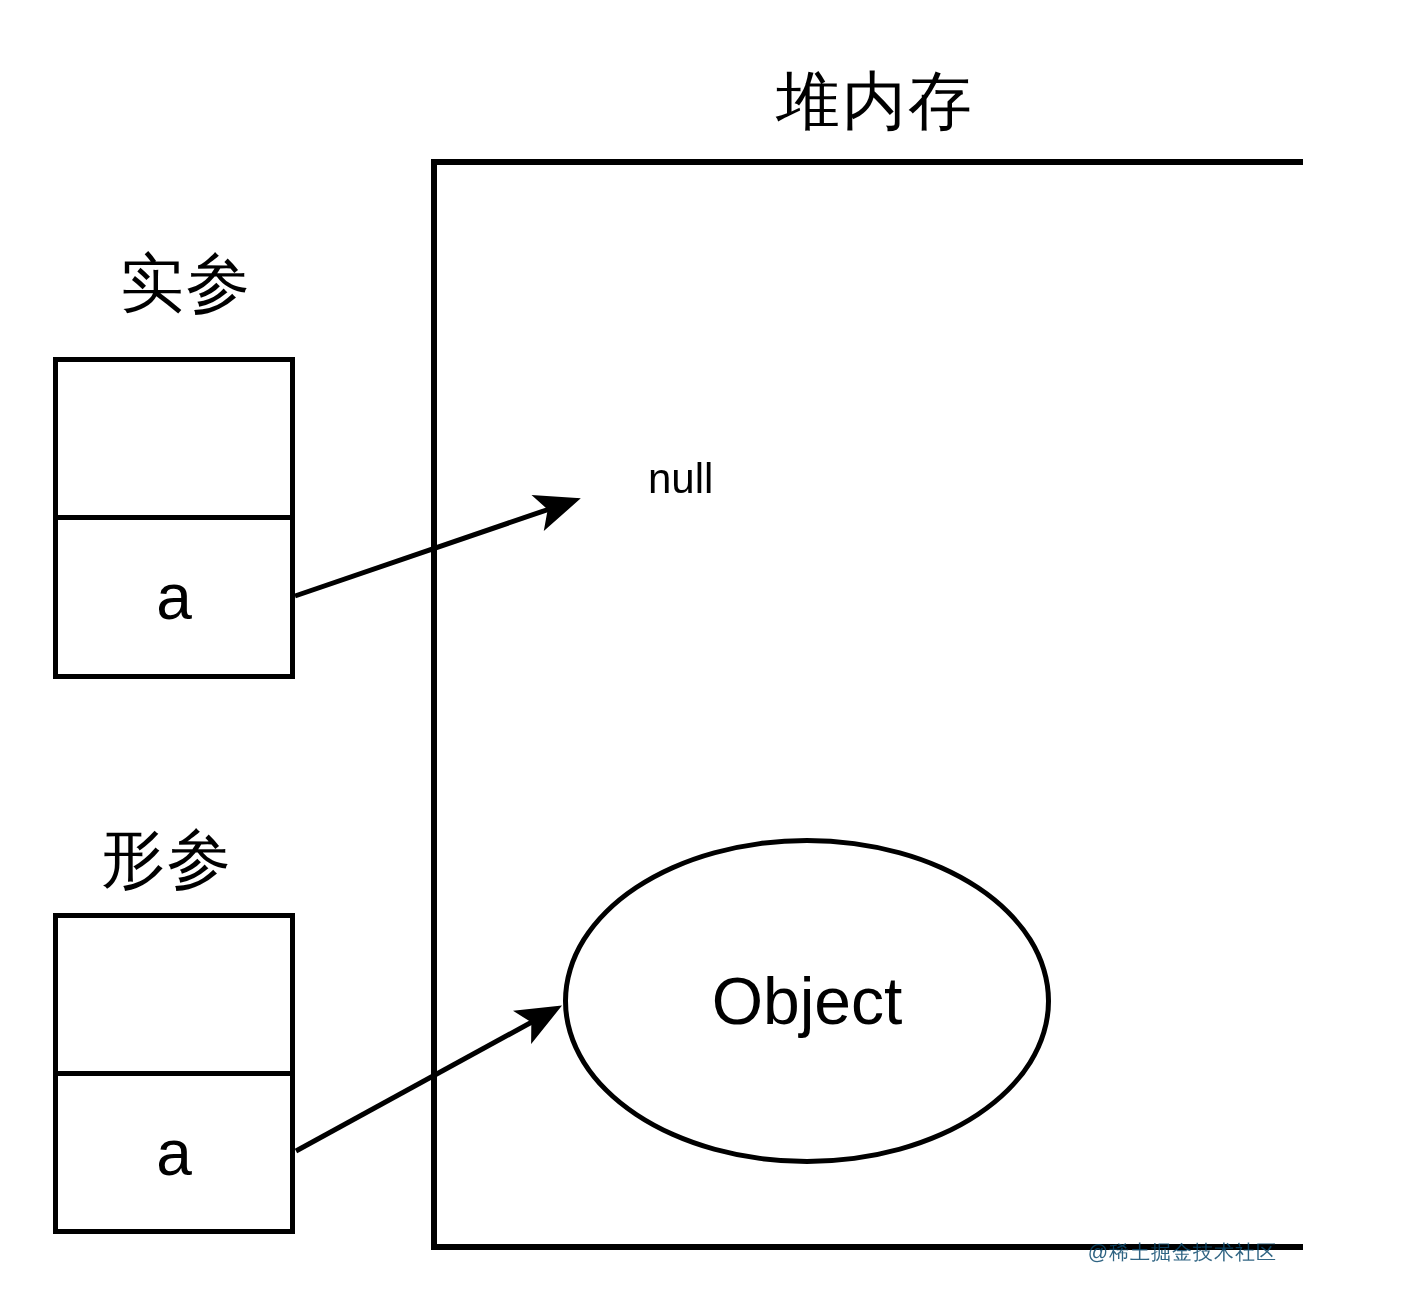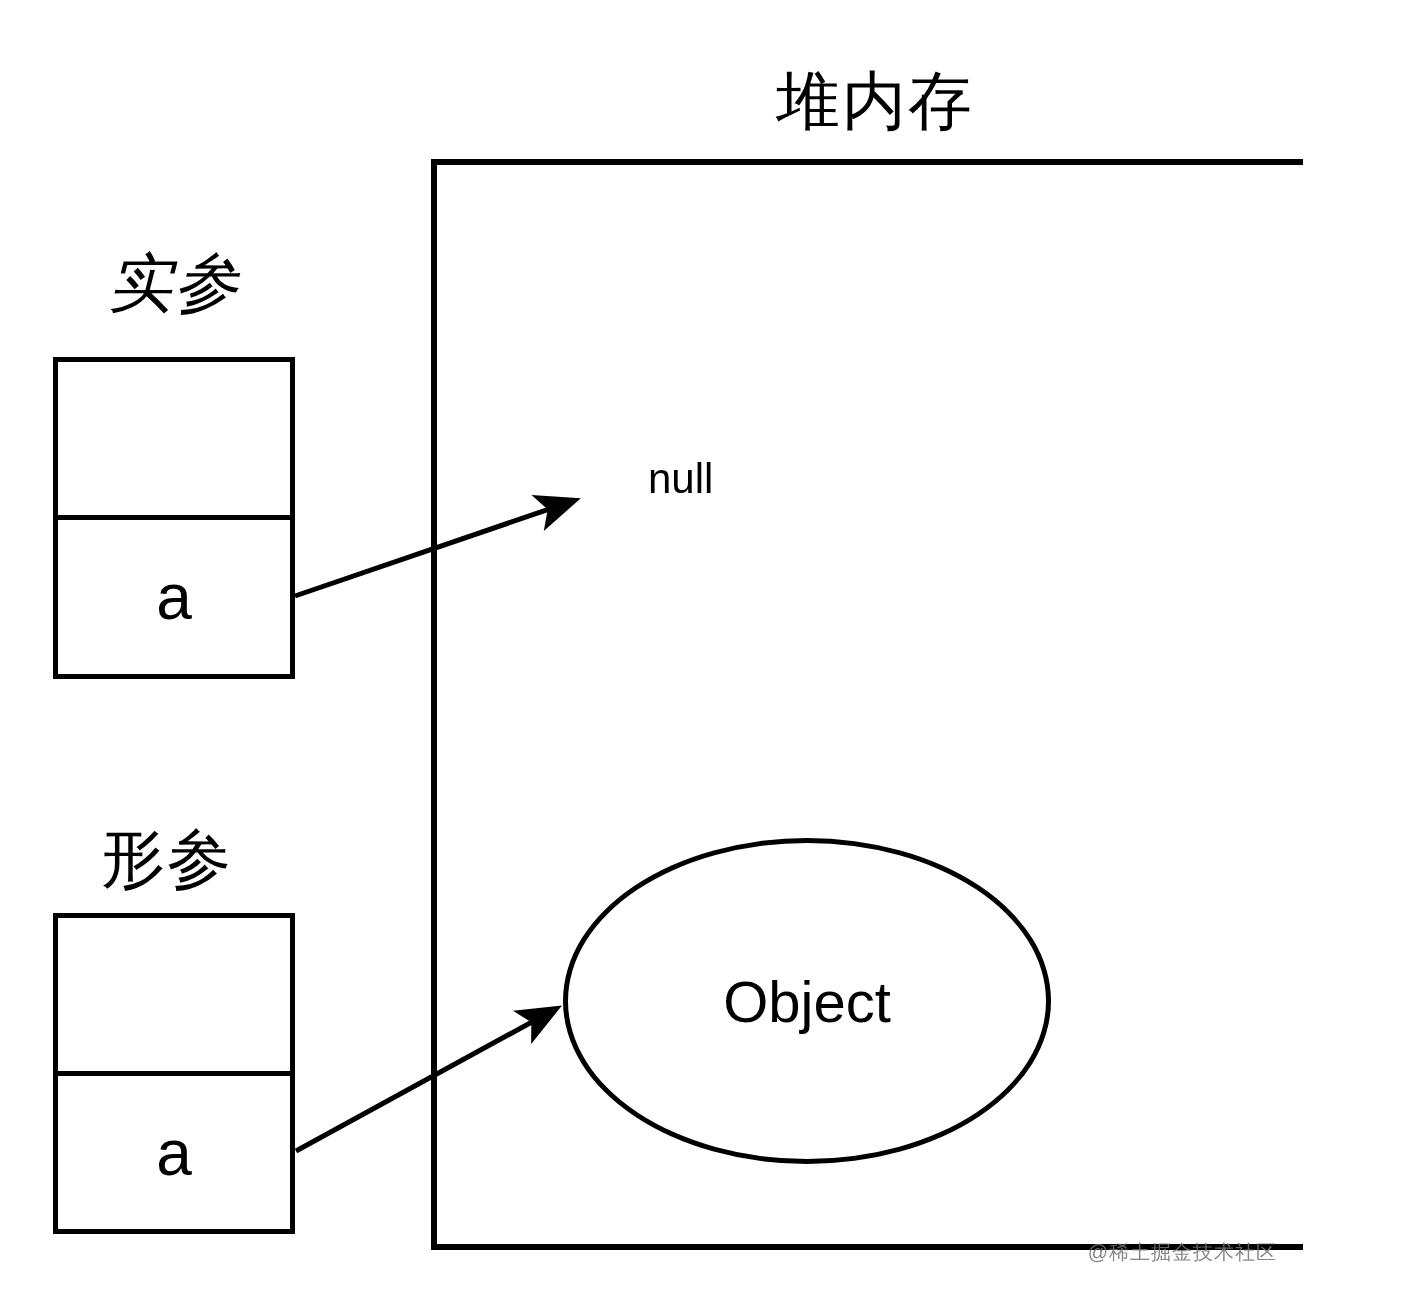--- a/index.html
+++ b/index.html
@@ -37,21 +37,21 @@
     box-sizing: border-box;
     background: transparent;
   }
   .param-label {
     position: absolute;
     font-size: 64px;
     font-weight: 500;
     letter-spacing: 2px;
     white-space: nowrap;
   }
-  .param-label.actual { left: 108px; top: 240px; font-style: italic; }
+  .param-label.actual { left: 120px; top: 240px; }
   .param-label.formal { left: 94px;  top: 816px; margin-left: 7px; }
   .param-box {
     position: absolute;
     width: 242px;
     border: 5px solid #000000;
     box-sizing: border-box;
     display: flex;
     flex-direction: column;
     background: #ffffff;
   }
@@ -83,37 +83,37 @@
     height: 326px;
     border: 5px solid #000000;
     border-radius: 50%;
     box-sizing: border-box;
     display: flex;
     align-items: center;
     justify-content: center;
     background: #ffffff;
   }
   .object-ellipse .object-text {
-    font-size: 58px;
+    font-size: 66px;
     white-space: nowrap;
   }
   .arrows-layer {
     position: absolute;
     left: 0;
     top: 0;
     width: 1412px;
     height: 1292px;
     pointer-events: none;
   }
   .watermark {
     position: absolute;
     right: 26px;
     bottom: 26px;
     font-size: 20px;
-    color: #737373;
+    color: #0c4a6e;
     opacity: 0.85;
     white-space: nowrap;
     letter-spacing: 1px;
   }
 </style>
 </head>
 <body>
 
 <div class="canvas">
 

